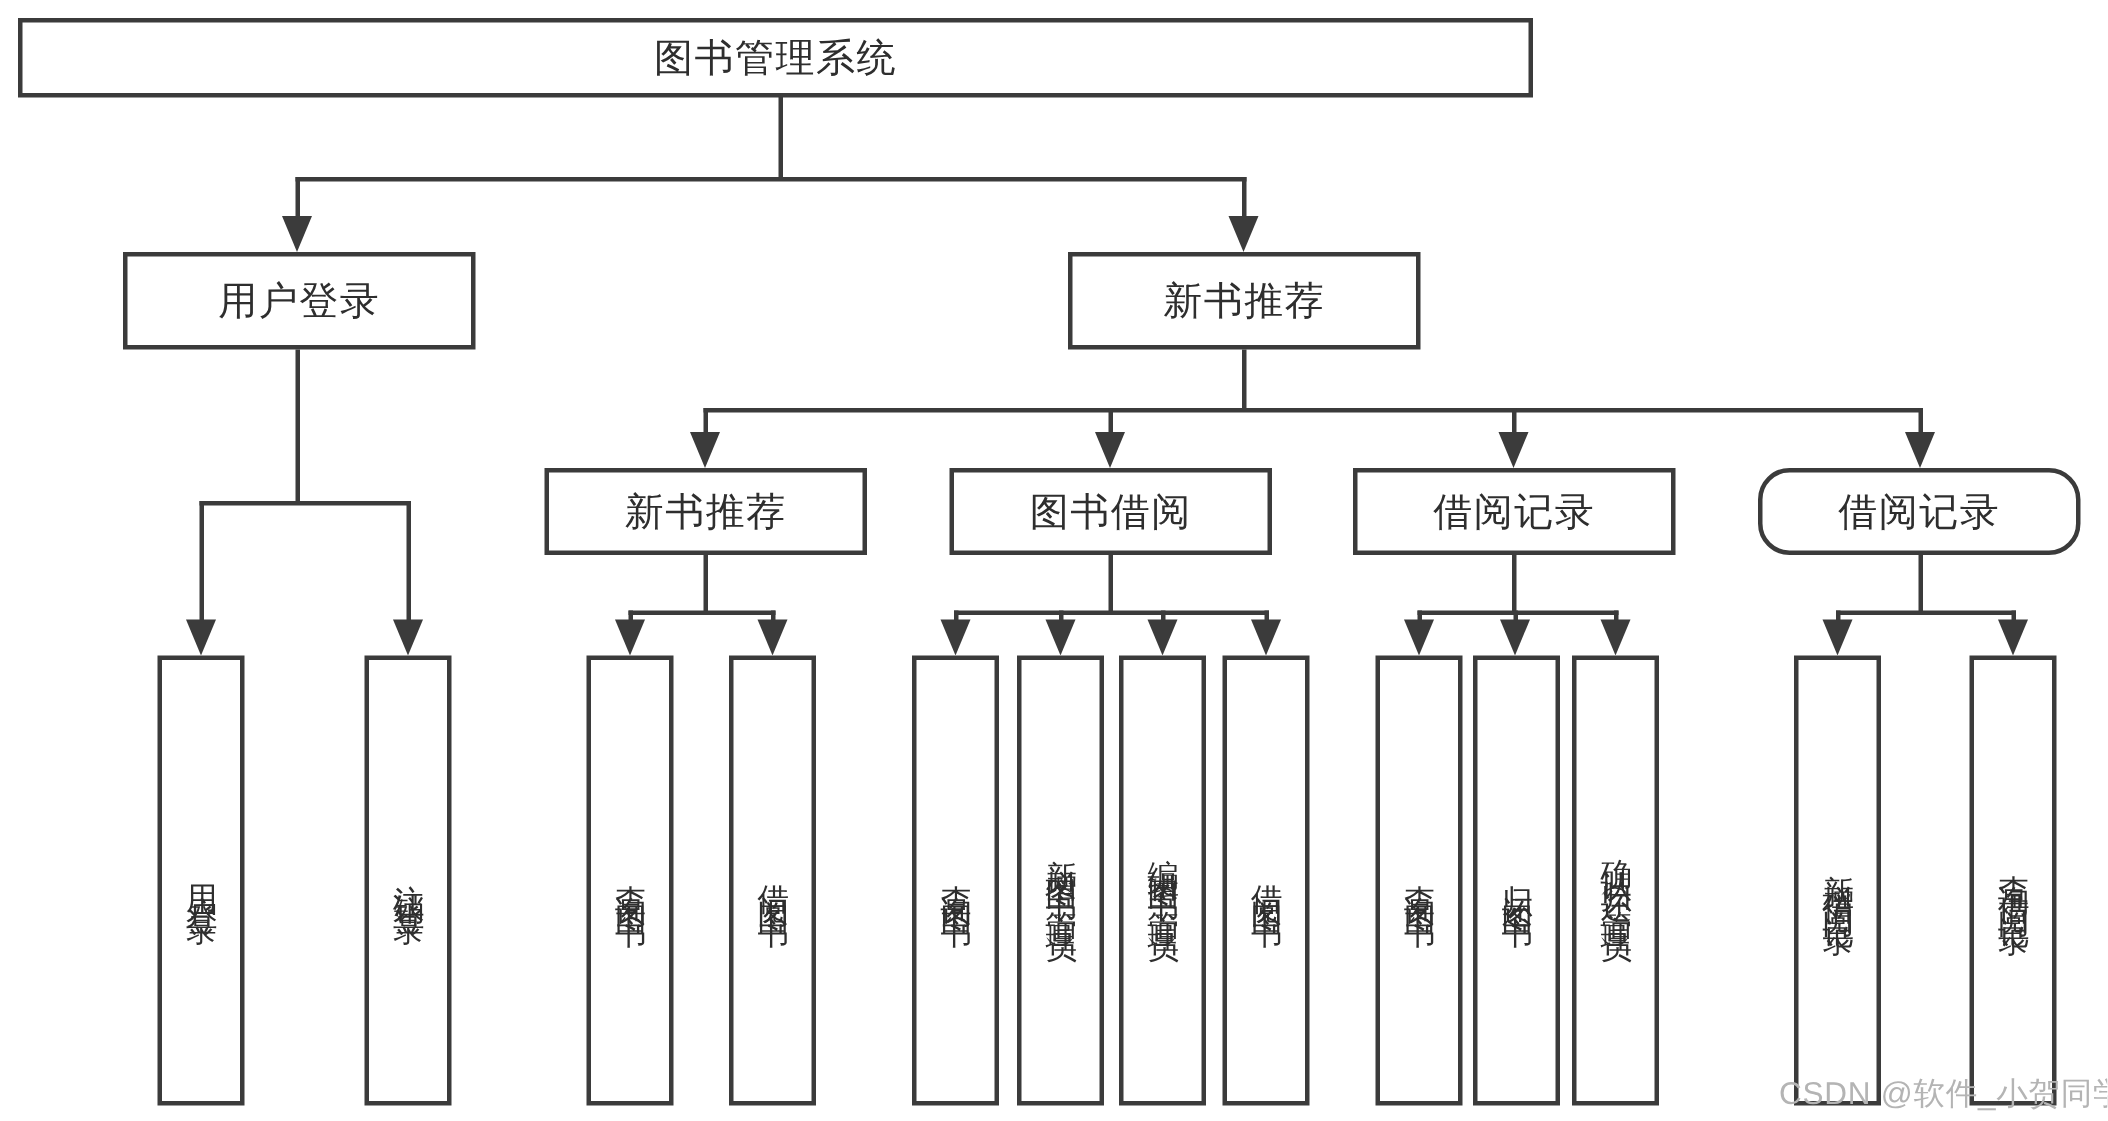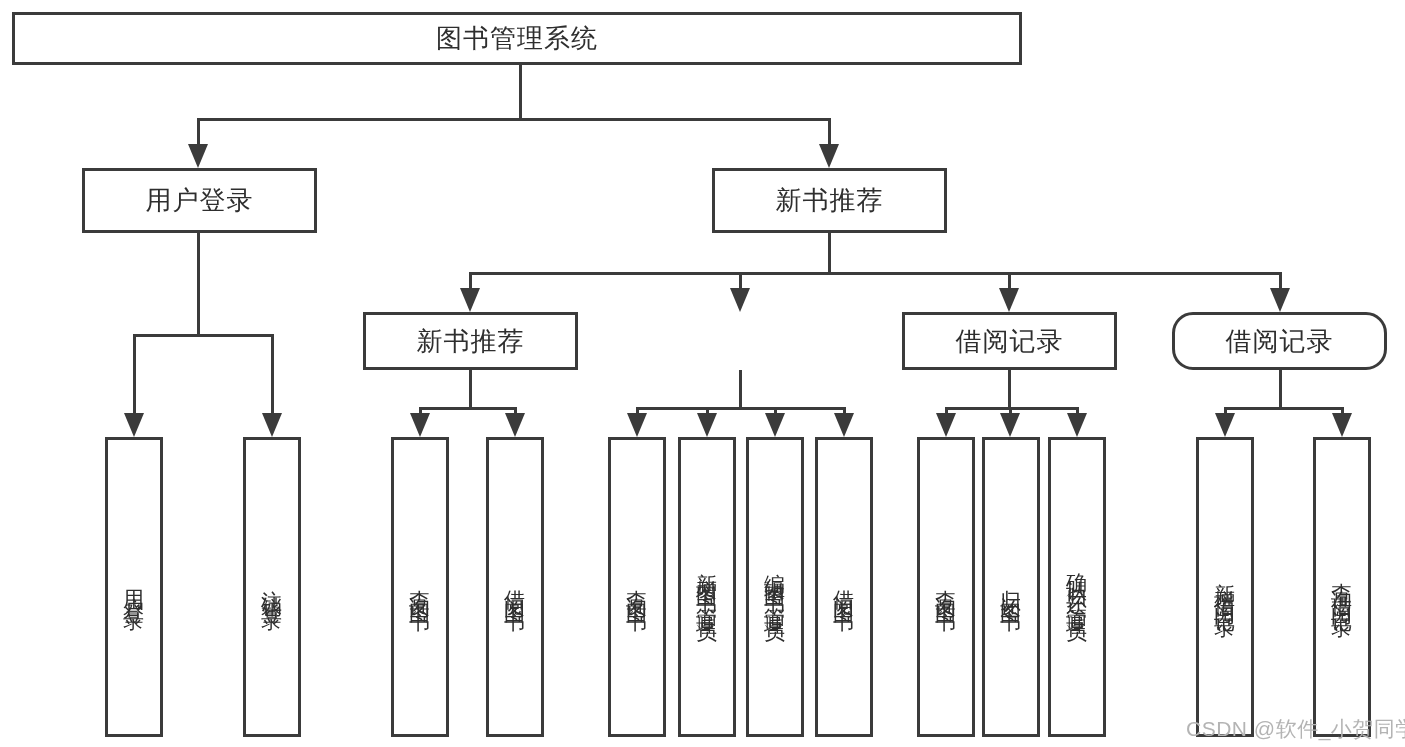--- a/index.html
+++ b/index.html
@@ -98,20 +98,23 @@
   <div class="vline" style="left:739px;top:272px;height:20px;"></div>
   <div class="arrow" style="left:730px;top:288px;"></div>
   <div class="vline" style="left:1008px;top:272px;height:20px;"></div>
   <div class="arrow" style="left:999px;top:288px;"></div>
   <div class="vline" style="left:1279px;top:272px;height:20px;"></div>
   <div class="arrow" style="left:1270px;top:288px;"></div>
 
   <div class="node" style="left:363px;top:312px;width:215px;height:58px;">
     <span>新书推荐</span>
   </div>
+  <div class="node" style="left:633px;top:312px;width:215px;height:58px;">
+    <span>图书借阅</span>
+  </div>
   <div class="node" style="left:902px;top:312px;width:215px;height:58px;">
     <span>借阅记录</span>
   </div>
   <div class="node" style="left:1172px;top:312px;width:215px;height:58px;border-radius:21px;">
     <span>借阅记录</span>
   </div>
 
   <div class="vline" style="left:469px;top:370px;height:40px;"></div>
   <div class="hline" style="left:419px;top:407px;width:98px;"></div>
   <div class="vline" style="left:419px;top:407px;height:10px;"></div>

